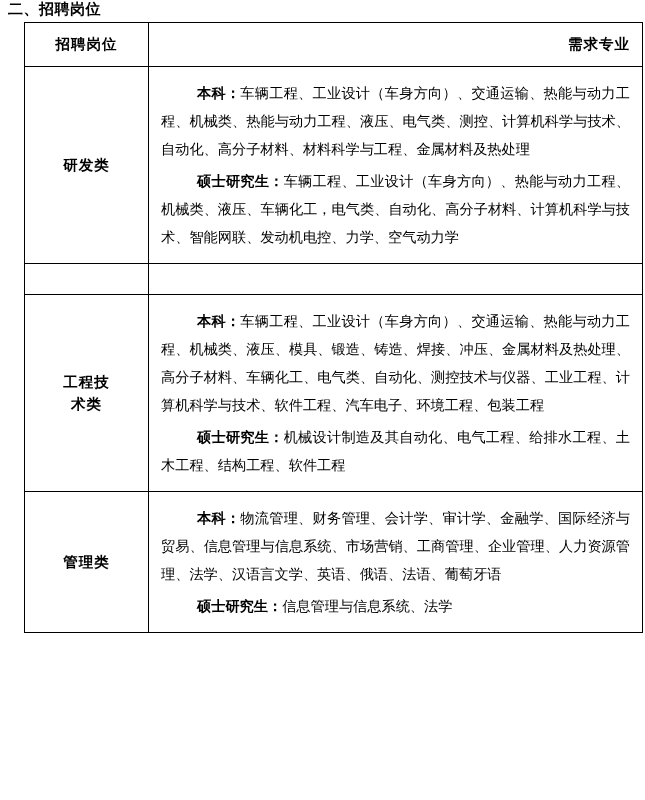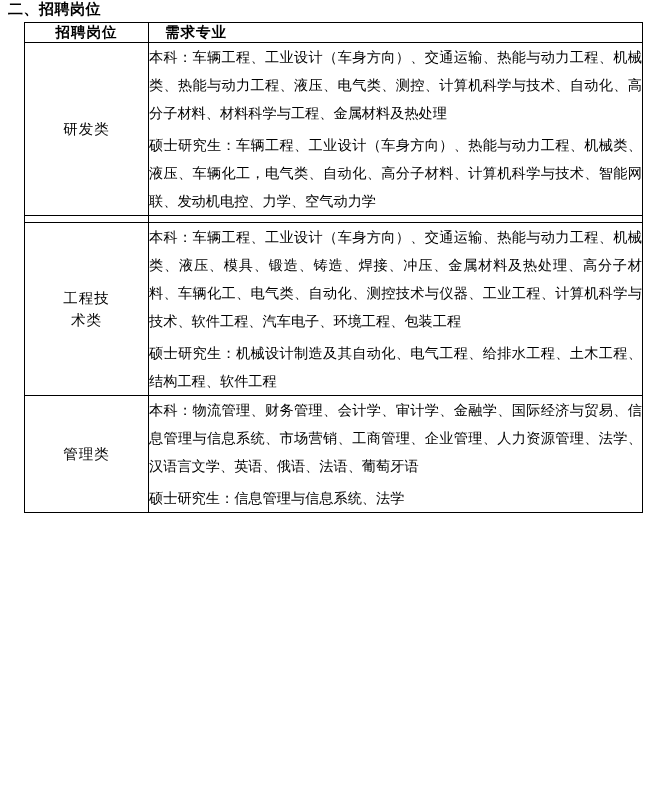--- a/index.html
+++ b/index.html
@@ -30,41 +30,41 @@
   }
   table.job-table {
     border-collapse: collapse;
     width: 618px;
     margin-left: 24px;
     table-layout: fixed;
   }
   table.job-table td, table.job-table th {
     border: 1px solid #000000;
     vertical-align: middle;
-    padding: 0;
+    padding: 12px;
   }
   col.c1 { width: 124px; }
   col.c2 { width: 494px; }
 
   .hdr-cell {
     text-align: center;
     font-family: "Liberation Sans", "DejaVu Sans", sans-serif;
     font-weight: bold;
     font-size: 14.5px;
     padding: 6px 0 7px 0;
     letter-spacing: 1px;
   }
   .hdr-cell.left {
-    text-align: left;
+    text-align: right;
     padding-left: 16px;
   }
   .cat-cell {
     text-align: center;
     font-family: "Liberation Sans", "DejaVu Sans", sans-serif;
-    font-weight: normal;
+    font-weight: bold;
     font-size: 14.5px;
     letter-spacing: 1px;
     line-height: 22px;
     margin-top: 28px;
   }
   .cat-cell.narrow {
     padding: 0 38px;
   }
   .body-cell {
     padding: 10px 12px 10px 16px;
@@ -75,21 +75,22 @@
     text-justify: inter-ideograph;
   }
   .para {
     margin: 0;
     text-indent: 0;
   }
   .para + .para {
     margin-top: 4px;
   }
   .lbl {
-    font-weight: normal;
+    font-weight: bold;
+    margin-left: 36px;
   }
   .spacer-row td {
     border: none;
     height: 6px;
     padding: 0;
   }
 </style>
 </head>
 <body>
 

